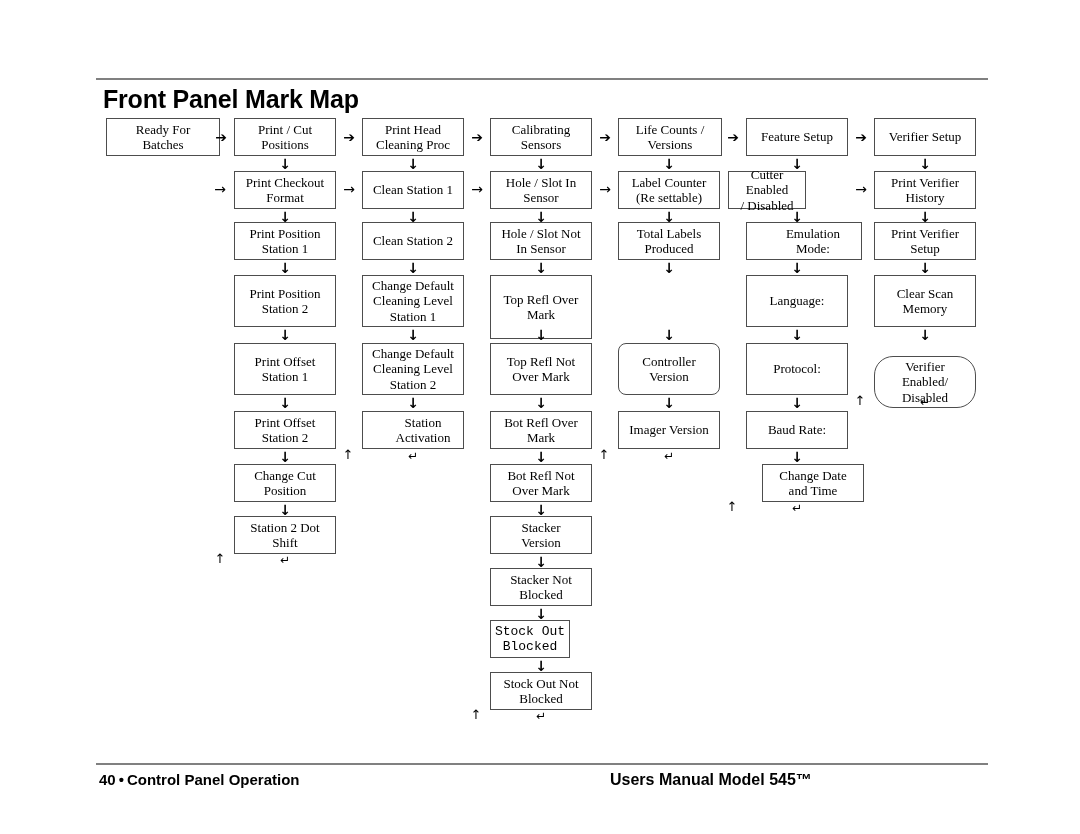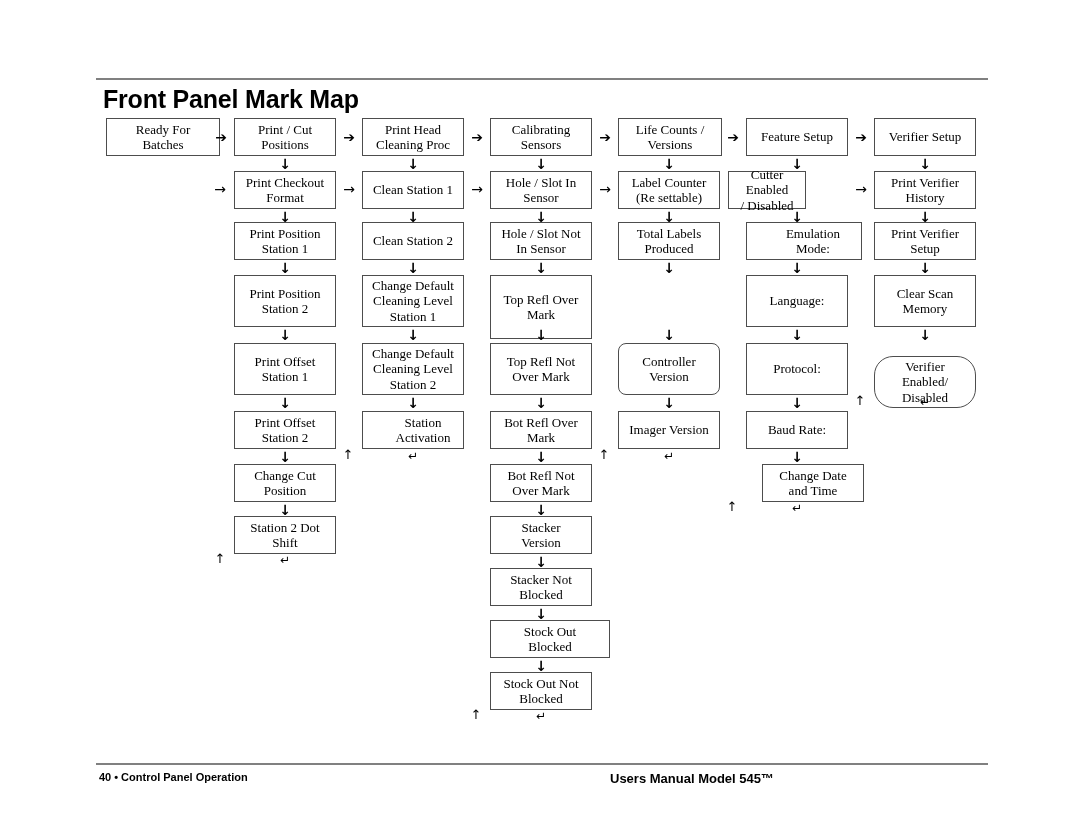--- a/index.html
+++ b/index.html
@@ -51,32 +51,32 @@
     width: 892px;
     height: 2px;
     background: #808080;
   }
   .footer-left {
     position: absolute;
     left: 99px;
     top: 771px;
     font-family: "Liberation Sans", "DejaVu Sans", sans-serif;
     font-weight: bold;
-    font-size: 11px;
+    font-size: 15px;
     color: #000000;
     white-space: nowrap;
   }
   .footer-left .bullet { padding: 0 3px; }
   .footer-right {
     position: absolute;
     left: 610px;
     top: 771px;
     font-family: "Liberation Sans", "DejaVu Sans", sans-serif;
     font-weight: bold;
-    font-size: 13px;
+    font-size: 16px;
     color: #000000;
     white-space: nowrap;
   }
 
   
   .node {
     position: absolute;
     box-sizing: border-box;
     border: 1.3px solid #4d4d4d;
     background: #ffffff;
@@ -232,21 +232,21 @@
   <div class="arrow arrow-down" style="left:531px; top:503px; width:20px;">↓</div>
 
   <div class="node" style="left:490px; top:516px; width:102px; height:38px;">Stacker
 Version</div>
   <div class="arrow arrow-down" style="left:531px; top:555px; width:20px;">↓</div>
 
   <div class="node" style="left:490px; top:568px; width:102px; height:38px;">Stacker Not
 Blocked</div>
   <div class="arrow arrow-down" style="left:531px; top:607px; width:20px;">↓</div>
 
-  <div class="node" style="left:490px; top:620px; width:120px; height:38px;">Stock Out
+  <div class="node" style="left:490px; top:620px; width:80px; height:38px;font-family:Liberation Mono, monospace;">Stock Out
 Blocked</div>
   <div class="arrow arrow-down" style="left:531px; top:659px; width:20px;">↓</div>
 
   <div class="node" style="left:490px; top:672px; width:102px; height:38px;">Stock Out Not
 Blocked</div>
   <div class="arrow arrow-up-thin" style="left:468px; top:708px; width:16px;">↑</div>
   <div class="arrow arrow-return" style="left:532px; top:710px; width:18px;">↵</div>
 
   <div class="node" style="left:618px; top:118px; width:104px; height:38px;">Life Counts /
 Versions</div>

